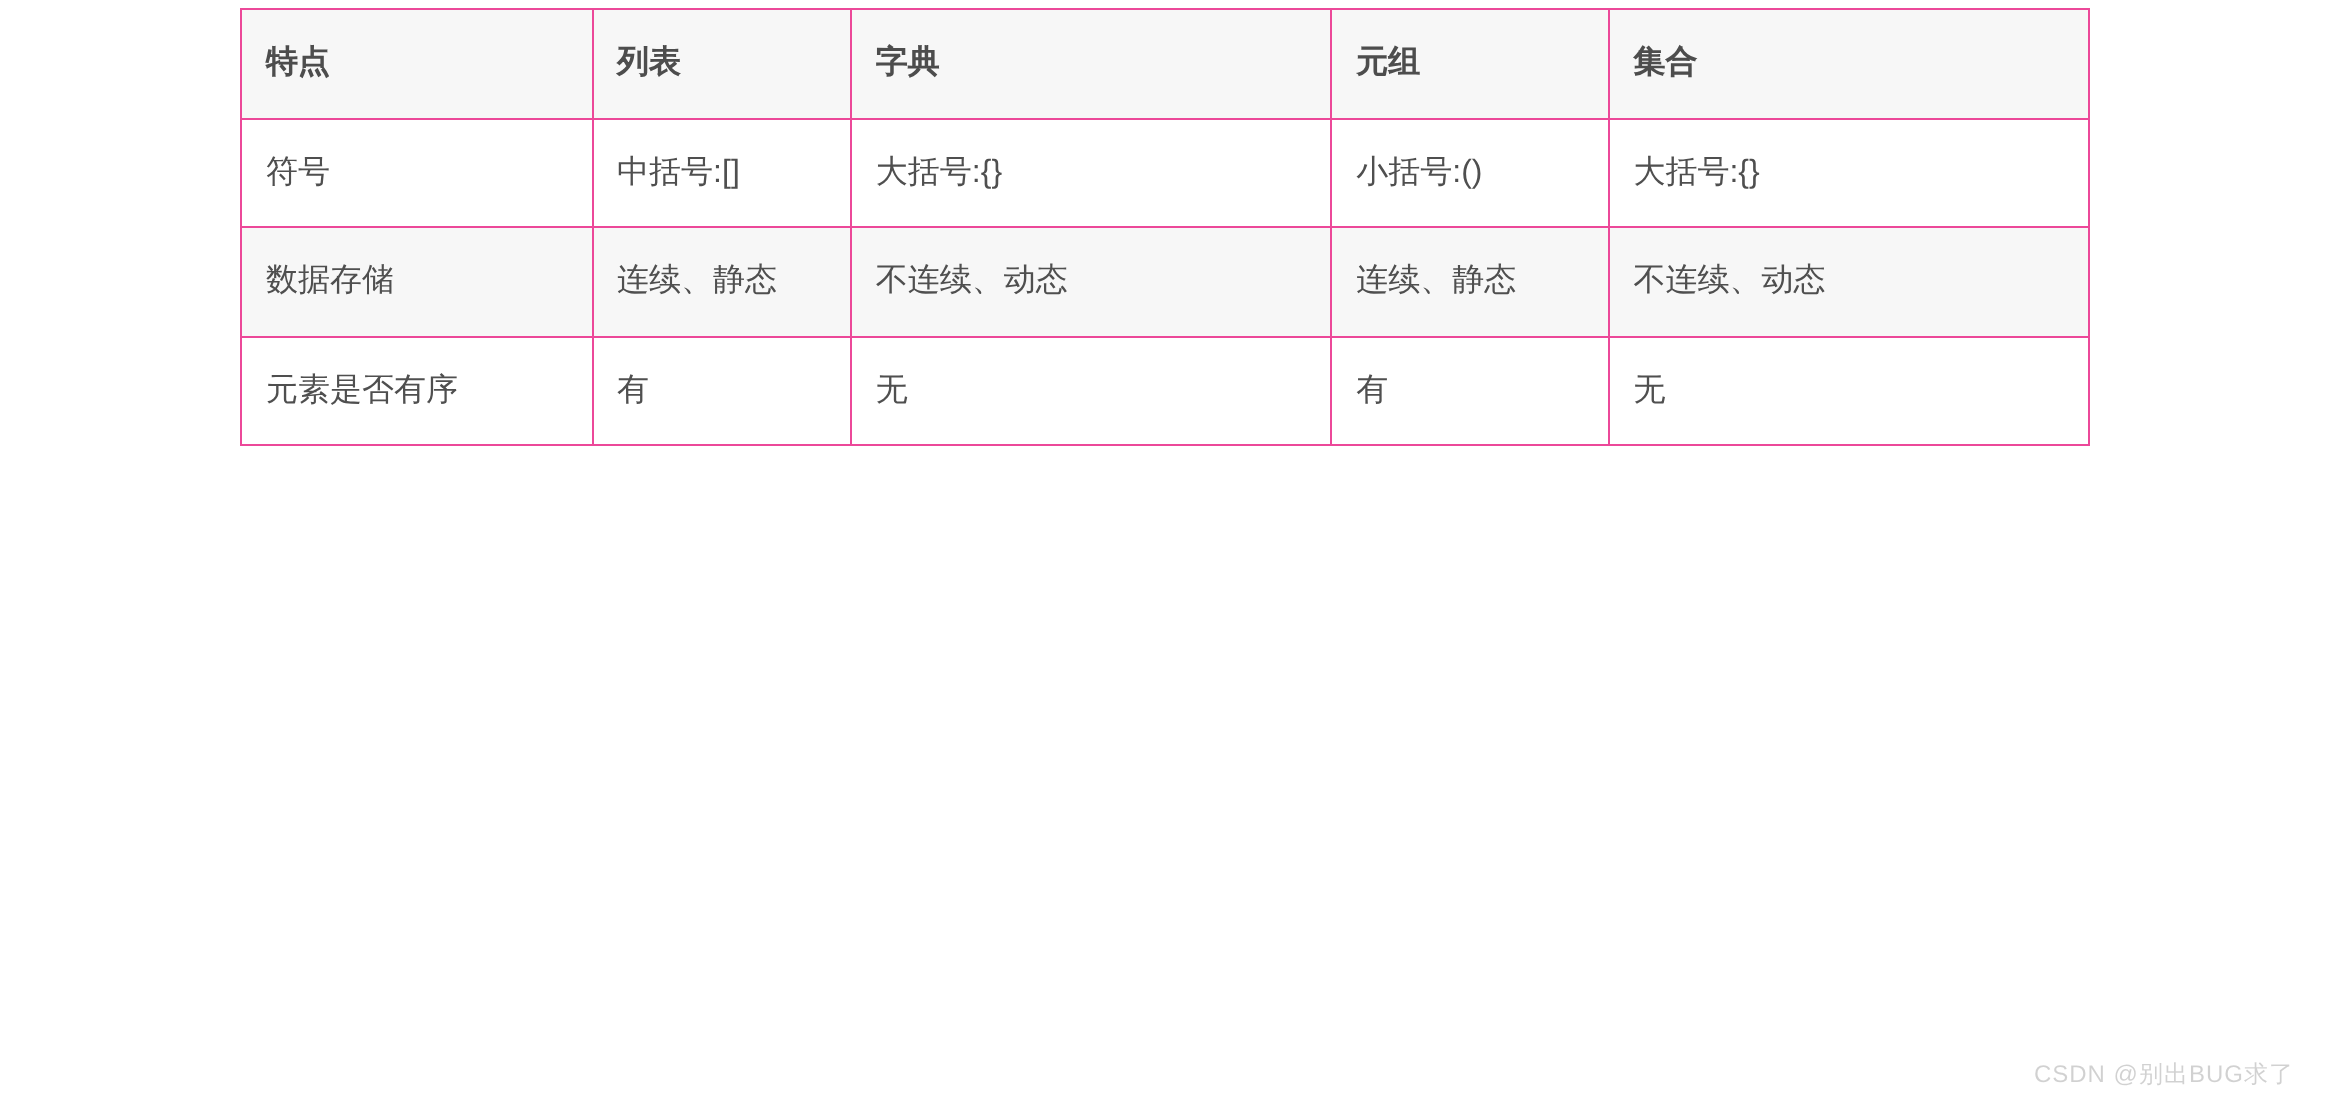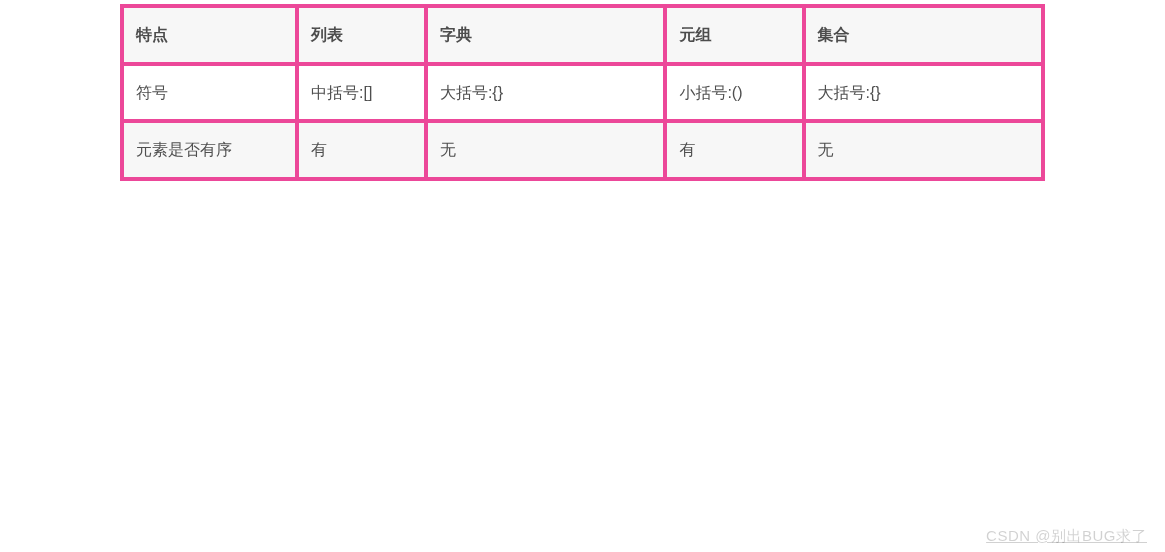--- a/index.html
+++ b/index.html
@@ -17,21 +17,21 @@
     }
     .table-wrap {
       padding: 4px 120px 0 120px;
     }
     table {
       border-collapse: collapse;
       width: 100%;
       table-layout: fixed;
     }
     th, td {
-      border: 4px solid #ec4899;
+      border: 1px solid #ec4899;
       padding: 14px 12px;
       text-align: left;
       font-size: 16px;
       color: #4f4f4f;
       vertical-align: middle;
       line-height: 1.6;
     }
     th {
       background: #f7f7f7;
       font-weight: 700;
@@ -45,25 +45,24 @@
     }
     .col-0 { width: 19%; }
     .col-1 { width: 14%; }
     .col-2 { width: 26%; }
     .col-3 { width: 15%; }
     .col-4 { width: 26%; }
     .watermark {
       position: absolute;
       right: 18px;
       bottom: 6px;
-      font-size: 15px;
+      font-size: 12px;
       color: rgba(0,0,0,0.18);
       letter-spacing: 0.5px;
       pointer-events: none;
-      text-decoration: underline;
     }
   </style>
 </head>
 <body>
 
 <div class="table-wrap">
   <table>
     <colgroup>
       <col class="col-0">
       <col class="col-1">
@@ -82,20 +81,27 @@
     </thead>
     <tbody>
       <tr>
         <td>符号</td>
         <td>中括号:[]</td>
         <td>大括号:{}</td>
         <td>小括号:()</td>
         <td>大括号:{}</td>
       </tr>
       <tr>
+        <td>数据存储</td>
+        <td>连续、静态</td>
+        <td>不连续、动态</td>
+        <td>连续、静态</td>
+        <td>不连续、动态</td>
+      </tr>
+      <tr>
         <td>元素是否有序</td>
         <td>有</td>
         <td>无</td>
         <td>有</td>
         <td>无</td>
       </tr>
     </tbody>
   </table>
 </div>
 

